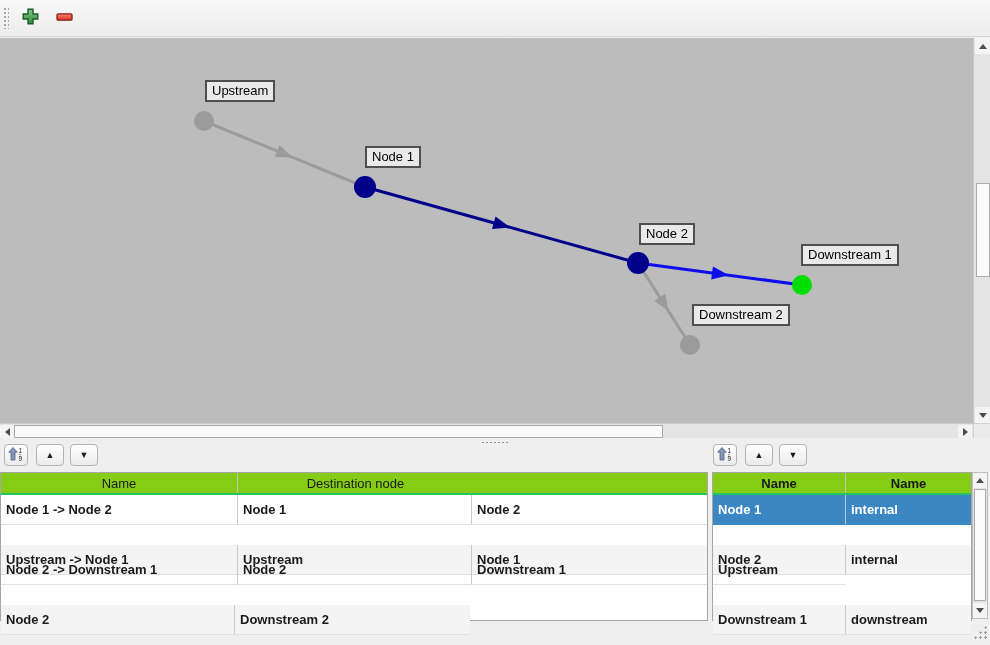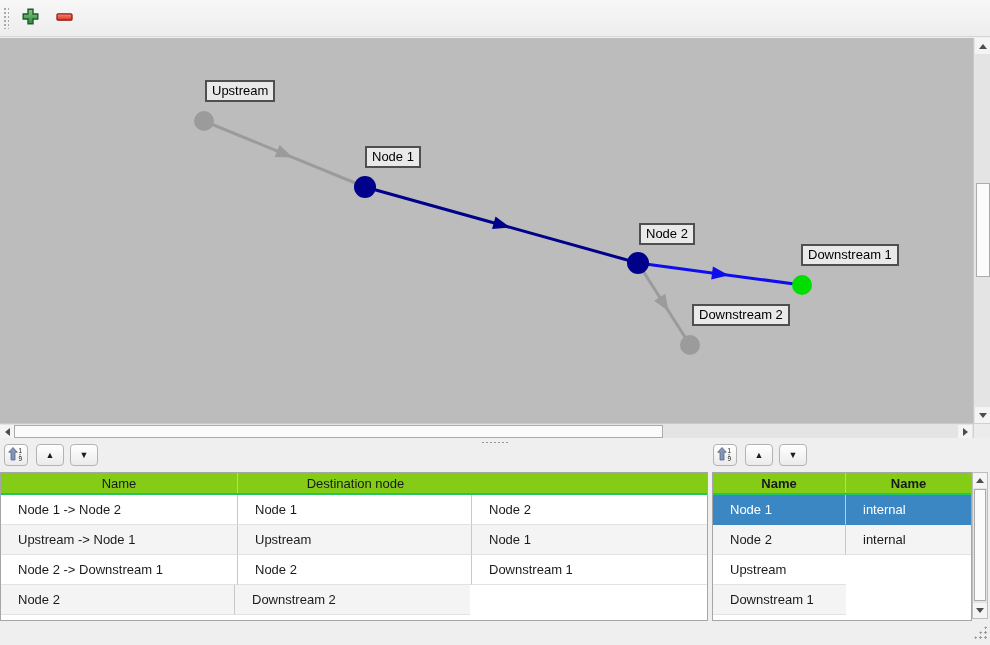--- a/index.html
+++ b/index.html
@@ -43,24 +43,24 @@
     padding:0;cursor:pointer;box-sizing:border-box;}
   .tri-btn-glyph{font-size:9px;color:#1c1c1c;line-height:1;}
   
   .data-table{position:absolute;top:472px;background:#fff;border:1px solid #a6a6a6;box-sizing:border-box;}
   .t-header{display:flex;height:22px;background:#84cc16;border-bottom:2px solid #22c55e;box-sizing:border-box;}
   .t-header .hcell{display:flex;align-items:center;justify-content:center;height:100%;
     border-right:1px solid #c3c3c3;box-sizing:border-box;font-size:13px;cursor:pointer;}
   .t-header .hcell:last-child{border-right:none;}
   .bold-head .hcell{font-weight:bold;}
   .t-row{display:flex;height:30px;cursor:pointer;}
-  .t-row .cell{display:flex;align-items:center;padding-left:17px;height:100%;
-    border-right:1px solid #c9c9c9;border-bottom:1px solid #e2e2e2;box-sizing:border-box;overflow:hidden;white-space:nowrap;}
+  .t-row .cell{display:flex;align-items:center;padding-left:5px;height:100%;
+    border-right:1px solid #c9c9c9;border-bottom:1px solid #e2e2e2;box-sizing:border-box;overflow:hidden;white-space:nowrap;font-weight:bold;}
   .t-row .cell:last-child{border-right:none;}
-  .t-row.alt .cell{background:#f4f4f4;}
+  .t-row.alt .cell{background:#f4f4f4;margin-top:20px;}
   .t-row.sel .cell{color:#fff;border-bottom-color:transparent;}
   .t-strip{height:5px;background:#fff;}
   
   #resize-grip{position:absolute;left:972px;top:624px;width:16px;height:16px;
     background-image:radial-gradient(#9a9a9a 1px,transparent 1.2px);background-size:5px 5px;
     background-position:bottom right;
     clip-path:polygon(100% 0,100% 100%,0 100%);cursor:nwse-resize;}
 </style>
 </head>
 <body>
@@ -216,20 +216,21 @@
     </div>
     <div class="t-row alt">
       <div class="cell" style="width: 133px;">Node 2</div>
       <div class="cell" style="width: 125px;">internal</div>
     </div>
     <div class="t-row">
       <div class="cell" style="width: 133px;">Upstream</div>
     </div>
     <div class="t-row alt">
       <div class="cell" style="width: 133px;">Downstream 1</div>
+      <div class="cell" style="width: 125px;">downstream</div>
     </div>
     <div class="t-strip"></div>
   </div>
 
 <div class="sb-track" id="nodes-vscroll">
   <div class="sb-btn" style="left:0;top:0;width:14px;height:15px;">
     <span class="tri tri-up"></span>
   </div>
   <div class="sb-thumb" style="left:1px;top:16px;width:12px;height:112px;"></div>
   <div class="sb-btn" style="left:0;top:130px;width:14px;height:15px;">

